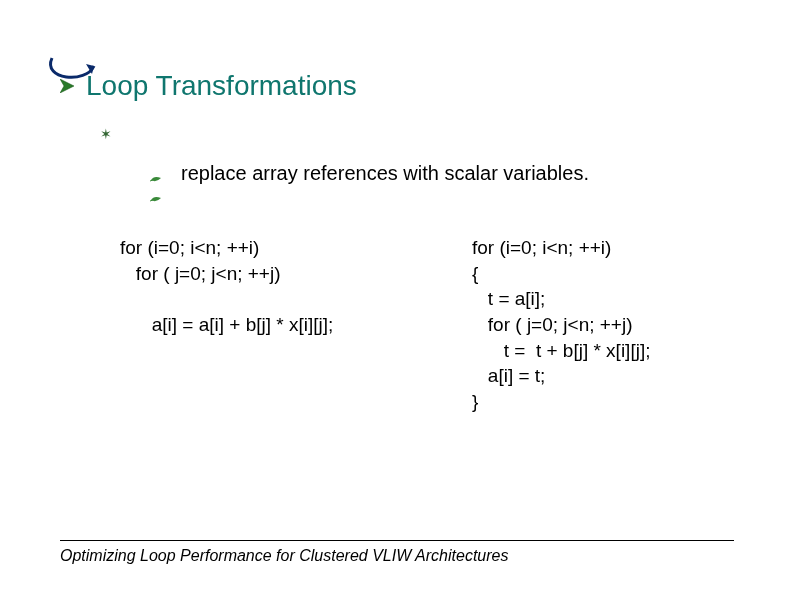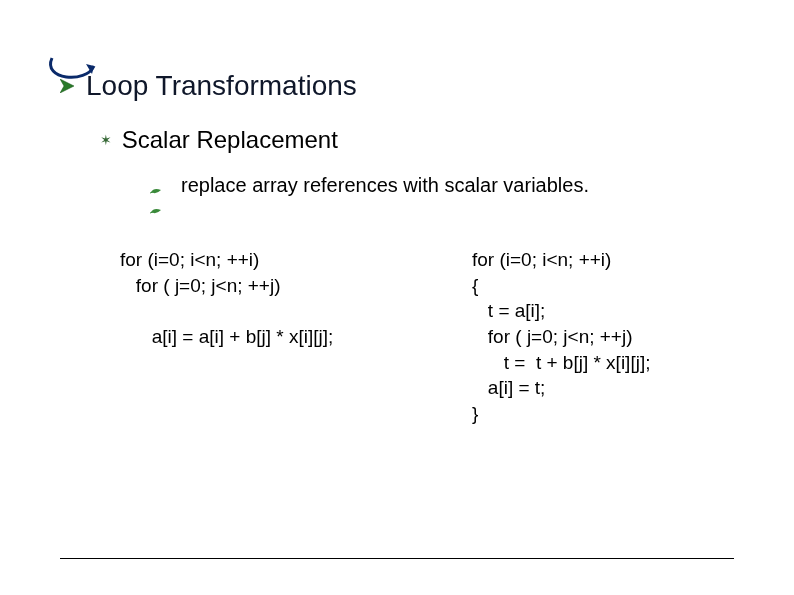--- a/index.html
+++ b/index.html
@@ -17,21 +17,21 @@
 .h1-row {
   display: flex;
   align-items: center;
   gap: 12px;
   margin-bottom: 24px;
 }
 .h1-bullet svg { display: block; }
 .h1-text {
   font-size: 28px;
   font-weight: normal;
-  color: #0f172a;
+  color: #0f766e;
   text-align: right;
 }
 .h2-row {
   display: flex;
   align-items: center;
   gap: 10px;
   margin-left: 40px;
   margin-bottom: 20px;
 }
 .h2-bullet { font-size: 14px; color: #336633; }
@@ -101,21 +101,20 @@
     <span class="h1-bullet">
       <svg width="14" height="14" viewBox="0 0 14 14">
         <polygon points="0,0 14,7 0,14 4,7" fill="#2a7a2a" stroke="#155515" stroke-width="0.5"></polygon>
       </svg>
     </span>
     <span class="h1-text">Loop Transformations</span>
   </div>
 
   <div class="h2-row">
     <span class="h2-bullet">✶</span>
-    <span class="h2-text">Scalar Replacement</span>
   </div>
 
   <div class="h3-row">
     <span class="h3-bullet">
       <svg width="12" height="10" viewBox="0 0 12 10">
         <path d="M1 5 Q4 0 11 3 Q6 8 1 5 Z" fill="#3a8a3a"></path>
         <line x1="0" y1="6" x2="3" y2="5" stroke="#3a8a3a" stroke-width="1"></line>
       </svg>
     </span>
     <span class="h3-text">replace array references with scalar variables.</span>
@@ -148,13 +147,14 @@
         <path d="M 6 6 C -4 28, 40 32, 48 14" fill="none" stroke="#0a2a6a" stroke-width="3"></path>
         <polygon points="48,14 40,12 46,22" fill="#0a2a6a"></polygon>
       </svg>
     </div>
   </div>
 
 </div>
 
 <div class="footer">
   <hr class="footer-line">
+  <div class="footer-text">Optimizing Loop Performance for Clustered VLIW Architectures</div>
 </div>
 
 </body></html>

